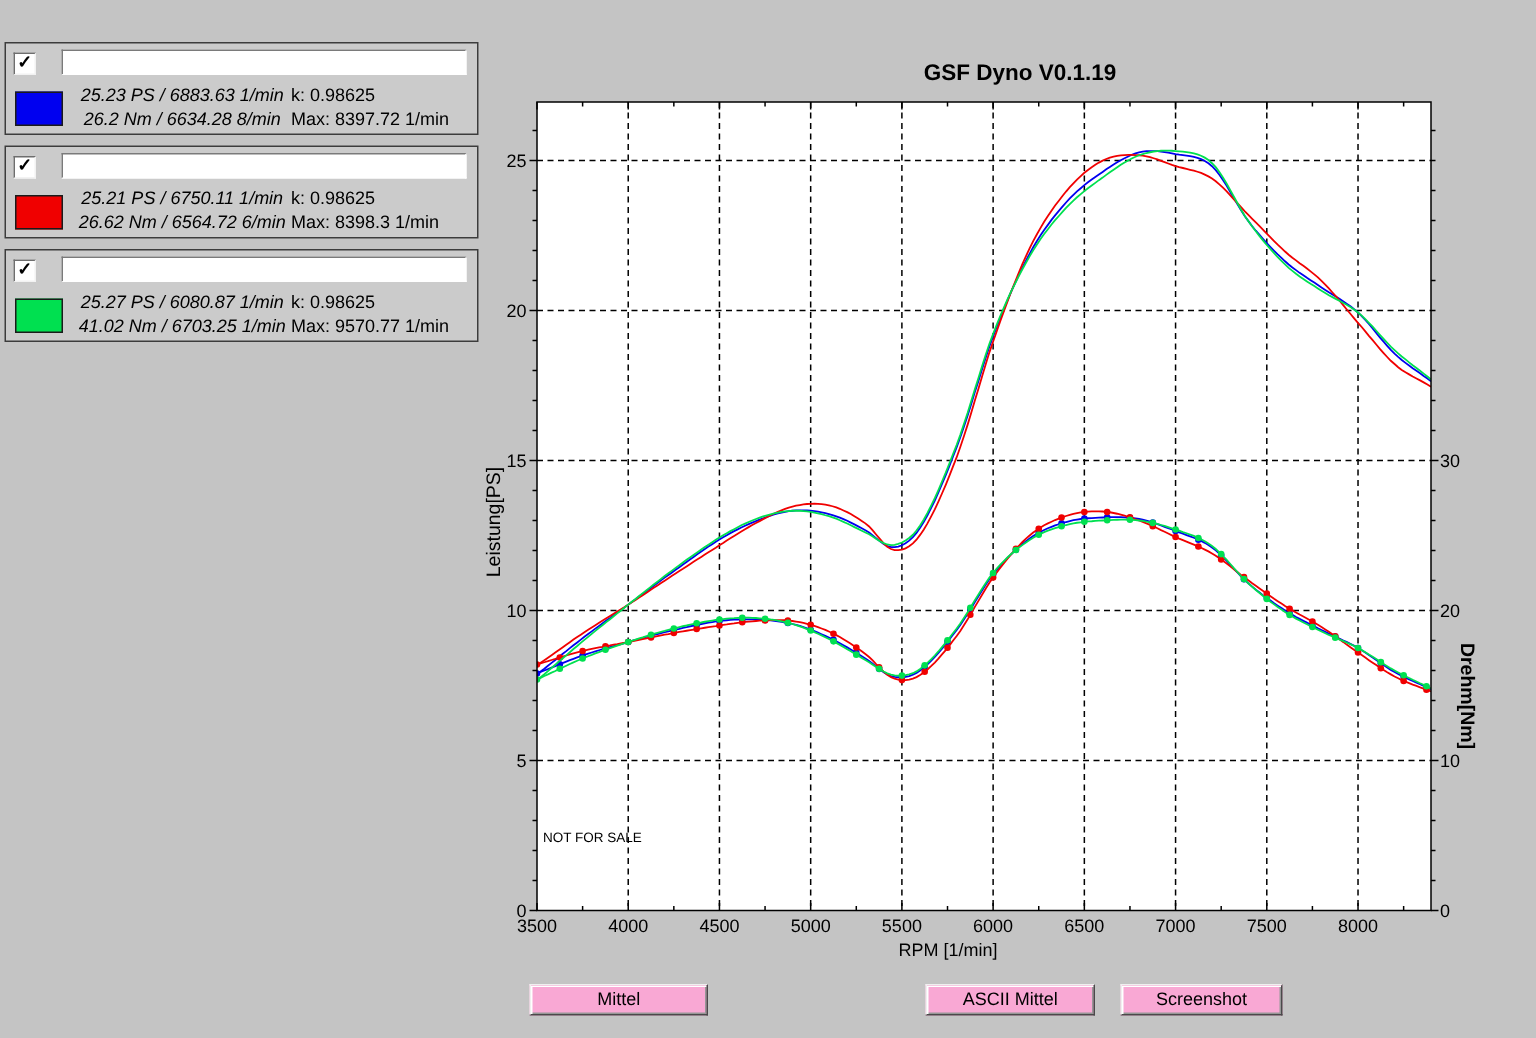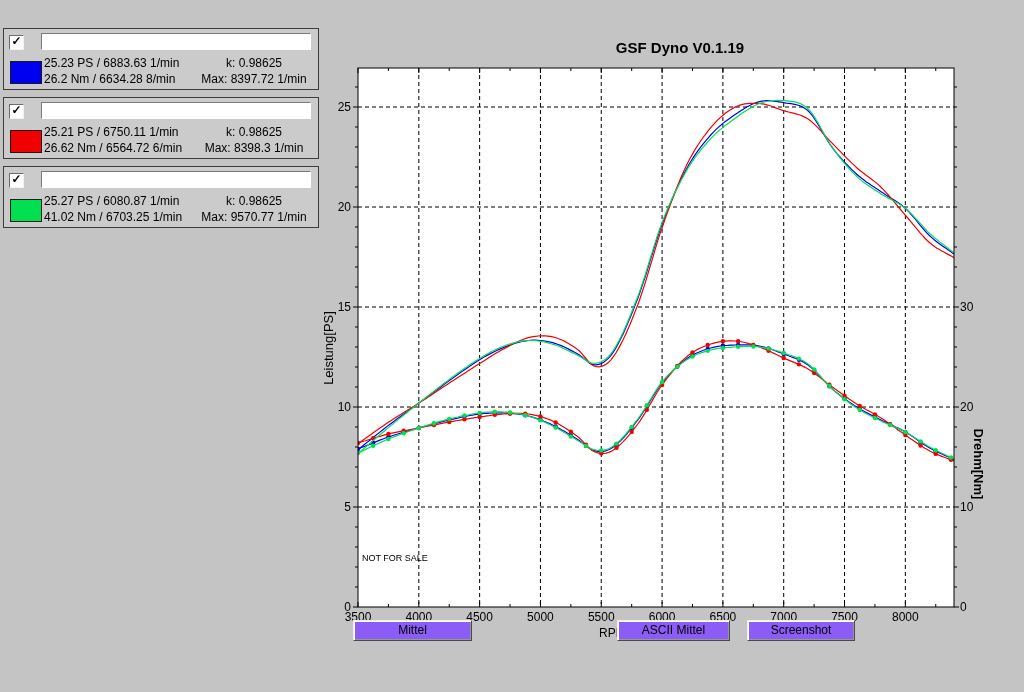--- a/index.html
+++ b/index.html
@@ -9,34 +9,34 @@
   
   .panel{position:absolute;left:3px;width:314px;height:60px;background:#cbcbcb;
          border:1px solid #3c3c3c;}
   .cb{position:absolute;left:5px;top:6px;width:13px;height:13px;background:#fff;
       border:1px solid;border-color:#6e6e6e #f2f2f2 #f2f2f2 #6e6e6e;
       font-size:12px;line-height:11px;text-align:center;font-weight:bold;color:#000;cursor:default;}
   .runname{position:absolute;left:37px;top:4px;width:264px;height:15px;background:#fff;
       border:1px solid;border-color:#7a7a7a #fff #fff #7a7a7a;font-size:12px;padding:0 2px;}
   .swatch{position:absolute;left:6px;top:32px;width:30px;height:21px;border:1px solid #1a1a1a;}
   .pline{position:absolute;height:14px;font-size:12px;color:#000;white-space:nowrap;}
-  .lt{position:absolute;left:40px;width:155px;text-align:left;}
-  .rt{position:absolute;left:190px;width:120px;text-align:center;}
+  .lt{position:absolute;left:40px;width:155px;text-align:center;font-style:italic;}
+  .rt{position:absolute;left:190px;width:120px;text-align:left;}
   .row1{top:27px;} .row2{top:43px;}
 
   
   #chart{position:absolute;left:0;top:0;}
   #chart text{font-family:"Liberation Sans",sans-serif;font-size:12px;fill:#000;}
   #chart .title{font-size:15px;font-weight:bold;}
   #chart .axlbl{font-size:13px;}
   #chart .axlblb{font-size:13px;font-weight:bold;}
   #chart .wm{font-size:9px;}
 
   
-  .btn{position:absolute;top:620px;height:19px;background:#8b5cf6;font-size:12px;
+  .btn{position:absolute;top:656px;height:19px;background:#f9a8d4;font-size:12px;
        line-height:19px;text-align:center;color:#000;cursor:default;
        border:1px solid;border-color:#f0f0f0 #4a4a4a #4a4a4a #f0f0f0;
        box-shadow:inset 1px 1px 0 #ffffff, inset -1px -1px 0 #979797;}
 </style>
 </head>
 <body>
 
 <div id="app">
 
   <svg id="chart" width="1024" height="692">

